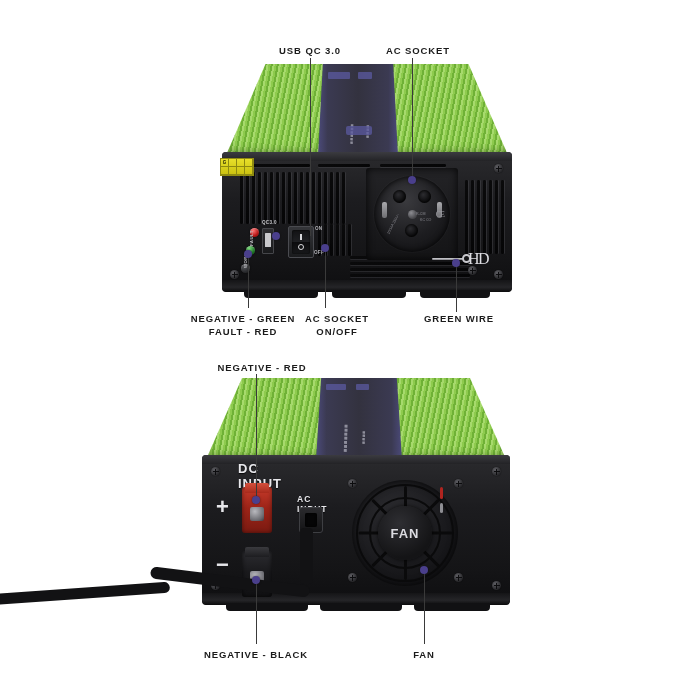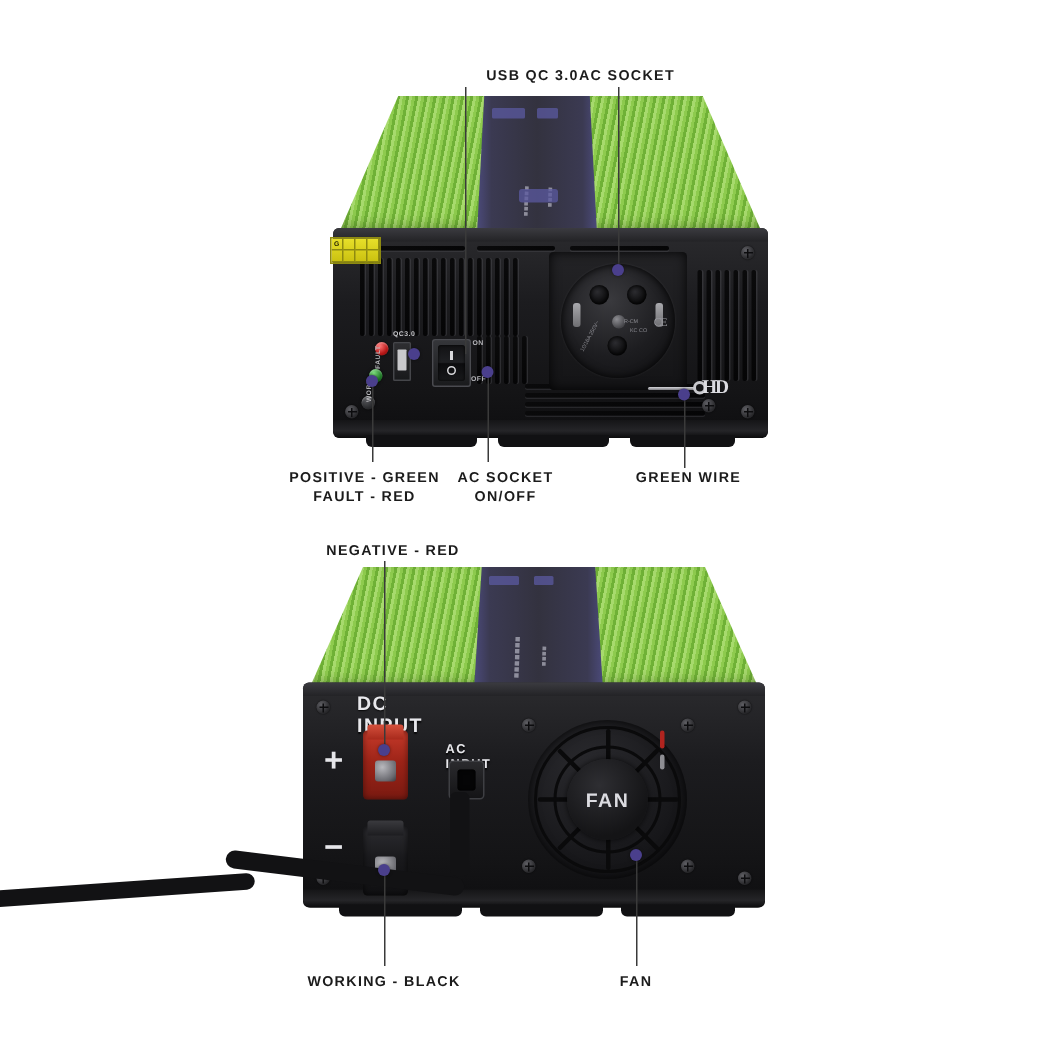--- a/index.html
+++ b/index.html
@@ -228,21 +228,21 @@
   
   .gnd-wire{
     position:absolute;height:2px;border-radius:1px;
     background:linear-gradient(180deg,#d6d6da,#7e7e84);
   }
   .gnd-lug{
     position:absolute;width:9px;height:9px;border-radius:50%;
     border:2px solid #c8c8cd;box-sizing:border-box;background:#151517;
   }
   .logo-round{
-    position:absolute;color:#dcdce1;font-size:13px;font-weight:bold;
+    position:absolute;color:#dcdce1;font-size:16px;font-weight:normal;
     font-family:"Liberation Serif", serif;letter-spacing:-1.5px;
   }
 
   
   .big-label{
     position:absolute;color:#e8e8ec;font-weight:bold;letter-spacing:1px;
     font-family:"Liberation Sans", sans-serif;
     text-shadow:0 1px 1px rgba(0,0,0,.8);
   }
   .term{
@@ -449,23 +449,23 @@
     <div class="leader" style="left:412px;top:58px;height:122px;"></div>
     <div class="dot" style="left:412px;top:180px;"></div>
 
     <div class="leader" style="left:248px;top:254px;height:54px;"></div>
     <div class="dot" style="left:248px;top:254px;"></div>
     <div class="leader" style="left:325px;top:248px;height:60px;"></div>
     <div class="dot" style="left:325px;top:248px;"></div>
     <div class="leader" style="left:456px;top:263px;height:49px;"></div>
     <div class="dot" style="left:456px;top:263px;"></div>
 
-    <div class="callout" style="left:310px;top:45px;margin-left:45px;">USB QC 3.0</div>
+    <div class="callout" style="left:310px;top:45px;">USB QC 3.0</div>
     <div class="callout" style="left:418px;top:45px;">AC SOCKET</div>
-    <div class="callout" style="left:243px;top:313px;">POSITIVE - GREEN
+    <div class="callout" style="left:243px;top:313px;">NEGATIVE - GREEN
 FAULT - RED</div>
     <div class="callout" style="left:337px;top:313px;">AC SOCKET
 ON/OFF</div>
     <div class="callout" style="left:459px;top:313px;">GREEN WIRE</div>
   </div>
 
   <div class="unit">
 
     <div class="shell-top u2"></div>
     <div class="brand-strip u2">
@@ -530,17 +530,17 @@
     <div class="fan-stripe" style="left:440px;top:503px;height:10px;background:#8e8e93;"></div>
 
     <div class="leader" style="left:256px;top:374px;height:126px;"></div>
     <div class="dot" style="left:256px;top:500px;"></div>
     <div class="leader" style="left:256px;top:580px;height:64px;"></div>
     <div class="dot" style="left:256px;top:580px;"></div>
     <div class="leader" style="left:424px;top:570px;height:74px;"></div>
     <div class="dot" style="left:424px;top:570px;"></div>
 
     <div class="callout" style="left:262px;top:362px;">NEGATIVE - RED</div>
-    <div class="callout" style="left:256px;top:649px;">WORKING - BLACK</div>
+    <div class="callout" style="left:256px;top:649px;">NEGATIVE - BLACK</div>
     <div class="callout" style="left:424px;top:649px;">FAN</div>
   </div>
 
 </div>
 
 </body></html>

